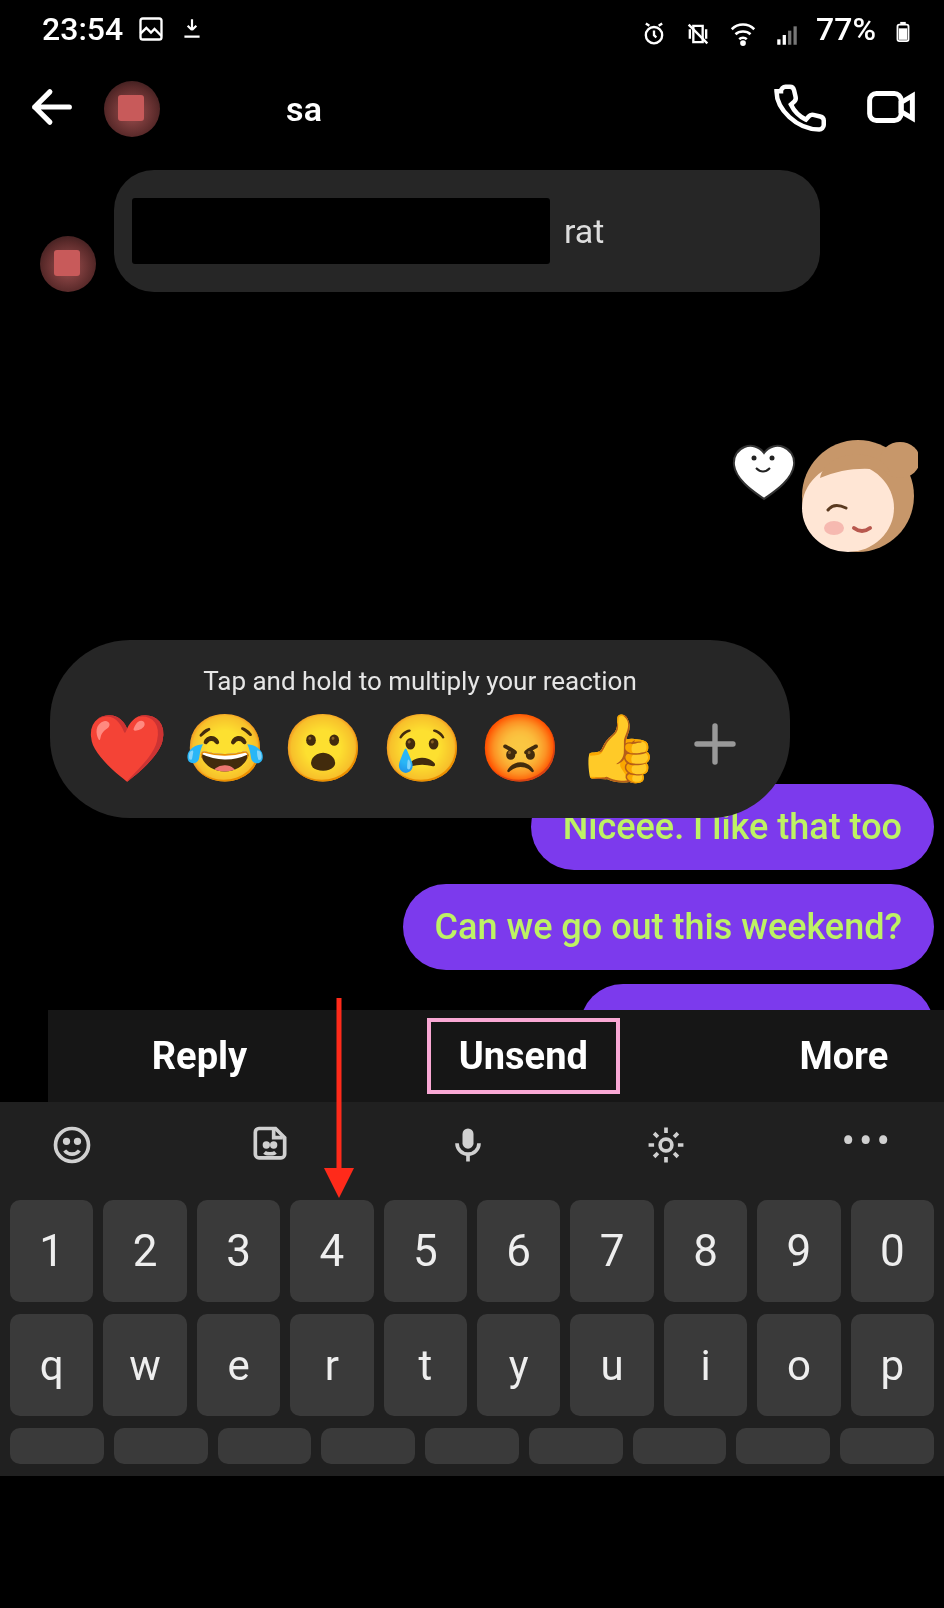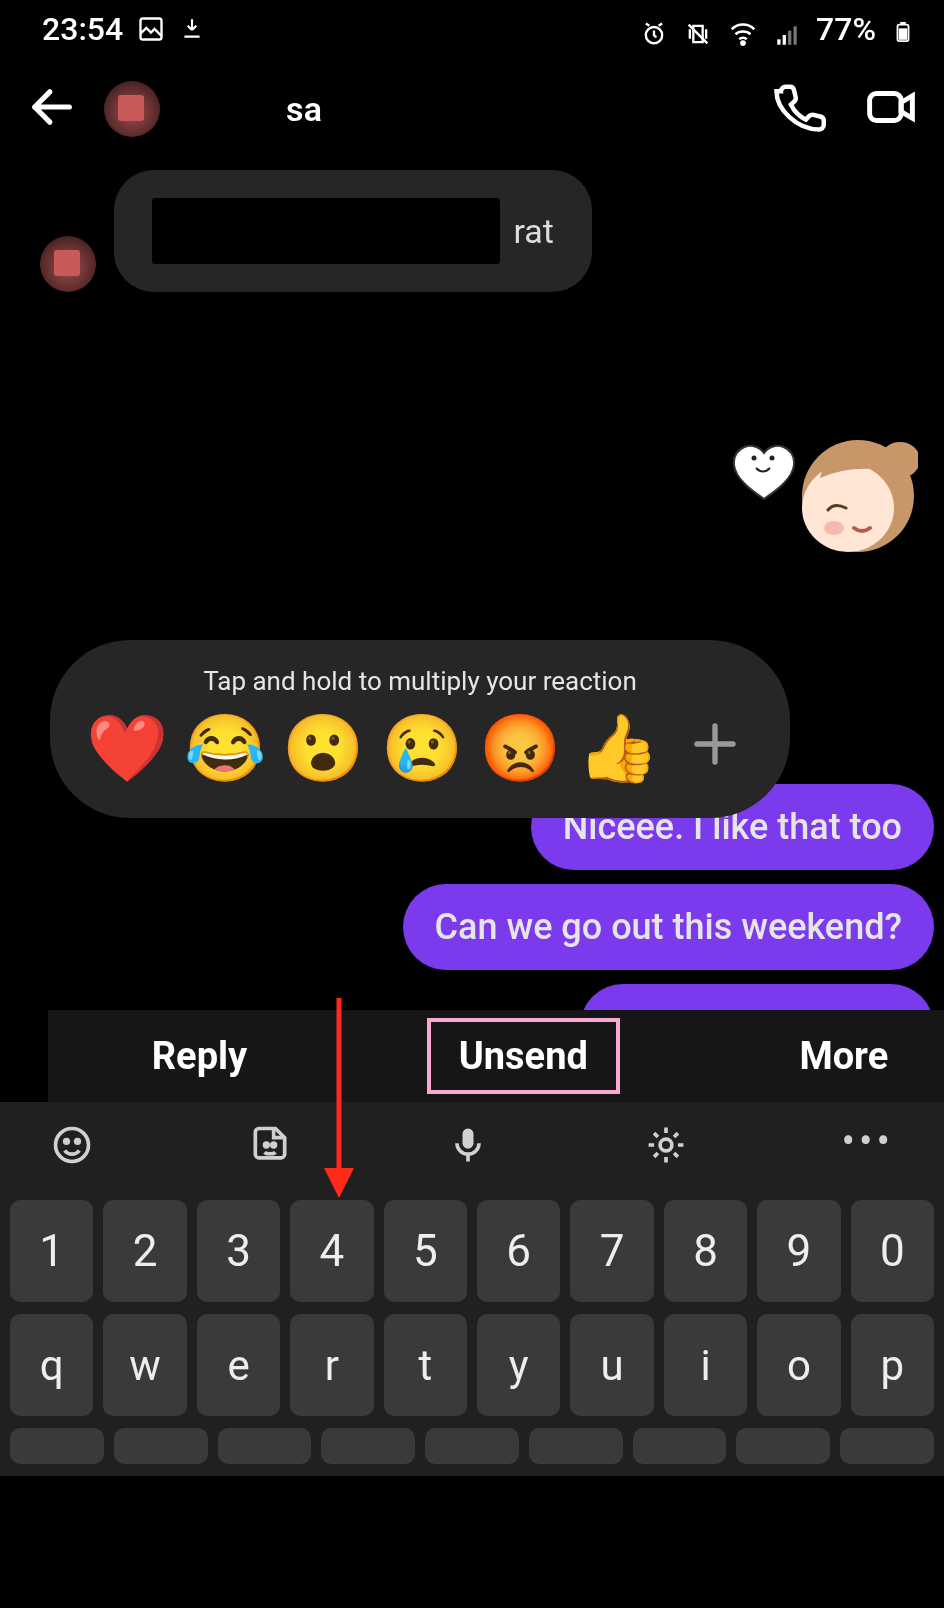--- a/index.html
+++ b/index.html
@@ -47,21 +47,21 @@
   .call-icons { display:flex; gap:38px; align-items:center; }
   .call-icons svg { width:54px; height:54px; }
 
   
   .chat-area { position:relative; padding: 0 20px; }
 
   .incoming-row { display:flex; align-items:flex-end; gap:18px; margin-top:8px; margin-left:20px;}
   .incoming-row .avatar { width:56px; height:56px; }
   .in-bubble {
     background:#262626; border-radius:40px;
-    padding:28px 38px; width:478px; min-height:116px;
+    padding:28px 18px; width:706px; min-height:116px;
     display:flex; align-items:center; gap:14px;
   }
   .redact1 { background:#000; width:418px; height:66px; border-radius:3px; }
   .in-right-text { font-size:34px; color:#ddd; }
 
   
   .sticker {
     position:absolute; right:26px; top:248px; width:190px; height:140px;
   }
 
@@ -76,21 +76,21 @@
   .react-hint { font-size:26px; color:#e6e6e6; padding-top:6px; padding-bottom:14px;}
   .react-row { display:flex; justify-content:space-between; align-items:center; padding:0 6px;}
   .react-item { width:78px; height:78px; font-size:66px; line-height:78px; }
   .react-plus svg { width:54px; height:54px; }
 
   
   .out-wrap { position:absolute; right:10px; display:flex; flex-direction:column; align-items:flex-end; gap:14px;}
   .out-wrap.first { top:614px; }
   .bubble-out {
     background:#7c3aed; 
-    color:#e5e5e5; font-size:36px; font-weight:500;
+    color:#bef264; font-size:36px; font-weight:500;
     padding:22px 32px;
     border-radius:44px;
     max-width: 540px;
     white-space:nowrap;
   }
   .bubble-out.long { white-space:normal; }
 
   .pleading {
     position:absolute; right:22px; top:888px; font-size:76px;
   }

